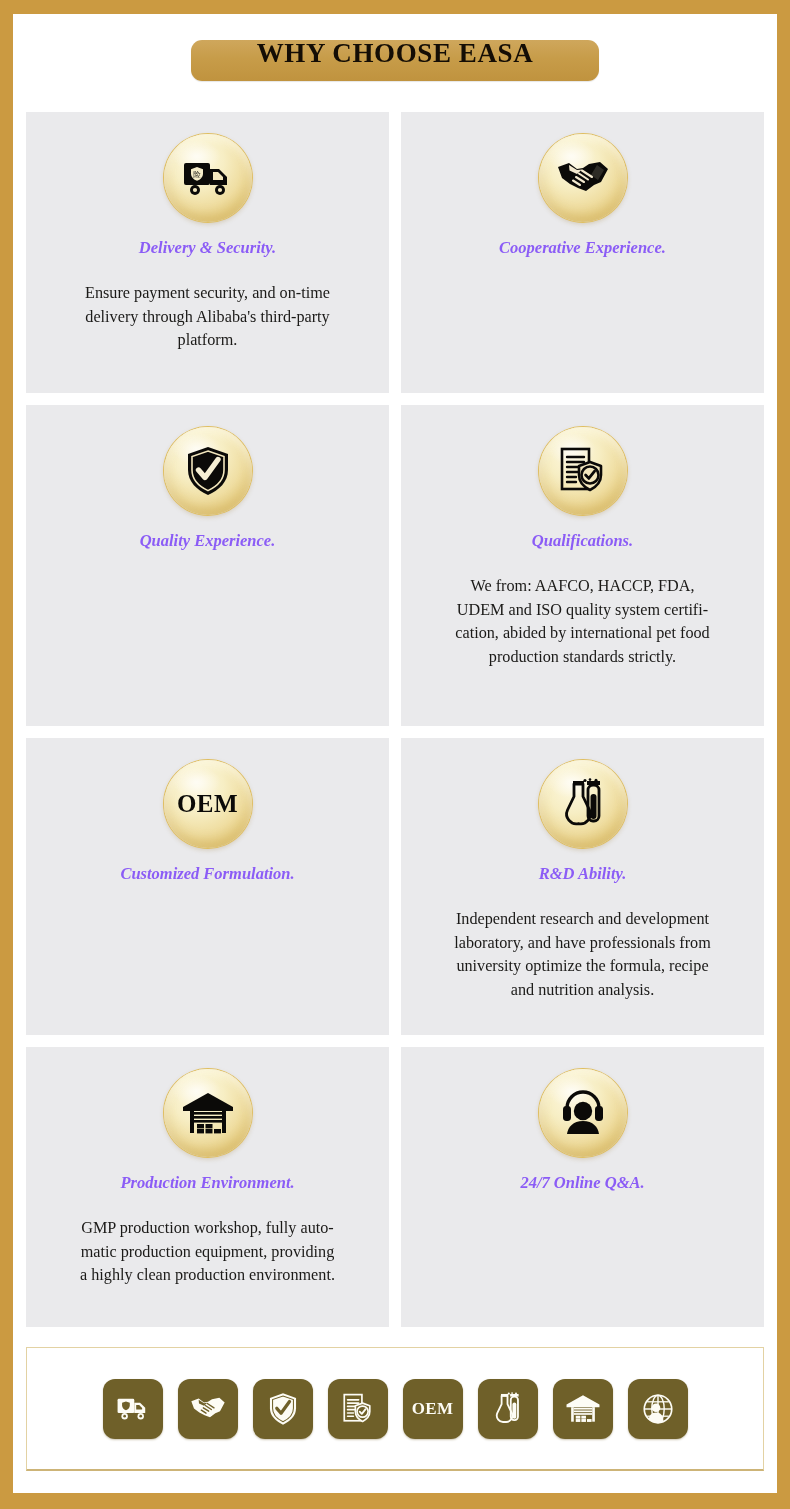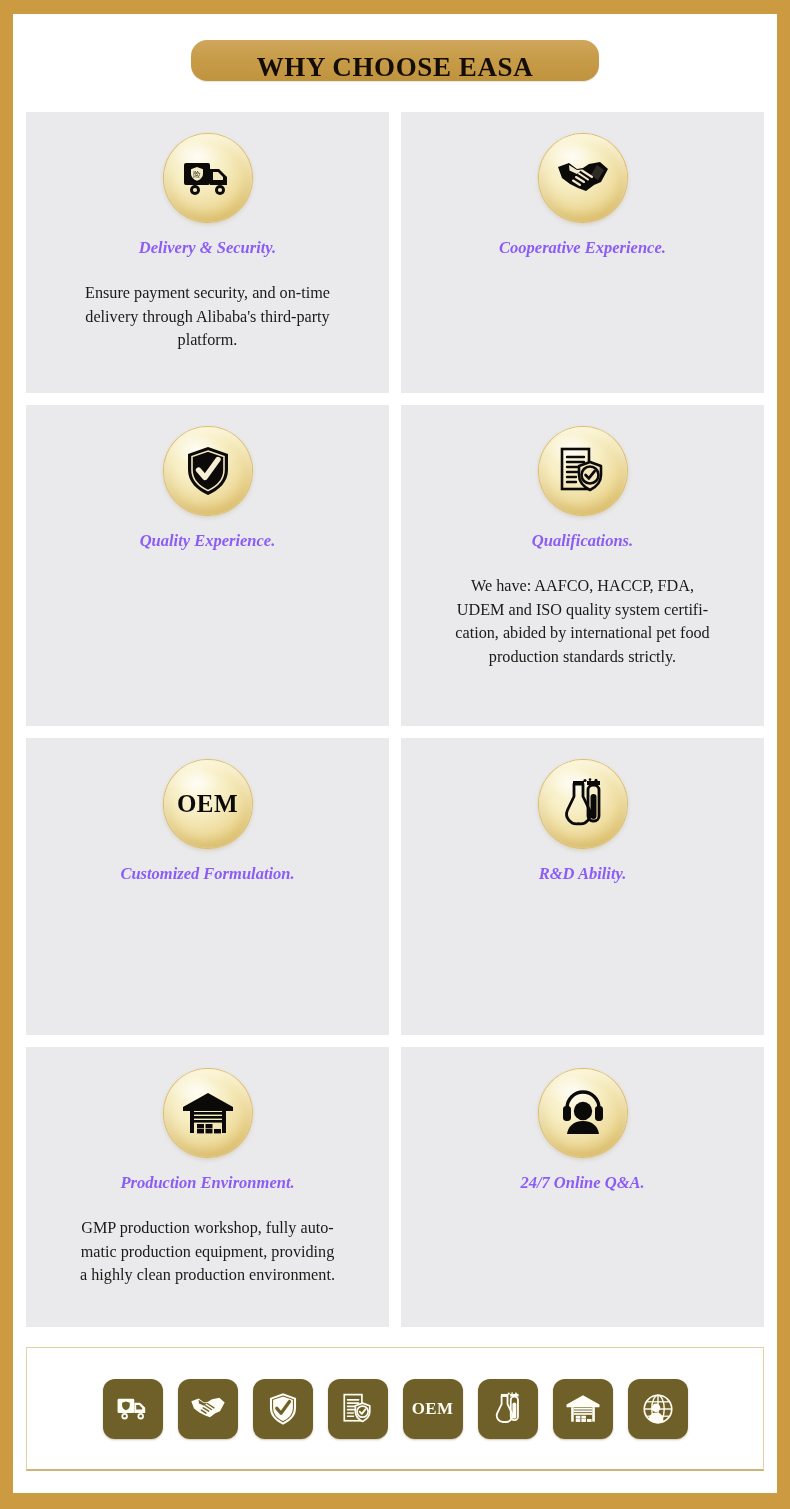--- a/index.html
+++ b/index.html
@@ -41,24 +41,24 @@
     display: flex;
     align-items: flex-start;
     justify-content: center;
     padding-top: 26px;
     background: #ffffff;
   }
 
   #title-badge {
     width: 408px;
     height: 41px;
-    border-radius: 16px;
+    border-radius: 11px;
     background: linear-gradient(180deg, #cfa75c 0%, #c79c49 45%, #c0933e 100%);
     display: flex;
-    align-items: flex-end;
+    align-items: flex-start;
     justify-content: center;
     box-shadow: 0 1px 1px rgba(0,0,0,0.10);
   }
 
   #title-badge .title-text {
     font-family: "Liberation Serif", "DejaVu Serif", serif;
     font-weight: 700;
     font-size: 27px;
     letter-spacing: 0.6px;
     color: #140d05;
@@ -275,21 +275,21 @@
               <line x1="10" y1="27" x2="21" y2="27"></line>
               <line x1="10" y1="32" x2="19" y2="32"></line>
               <line x1="10" y1="37" x2="19" y2="37"></line>
             </g>
             <path d="M33 17 L44 21 v9 c0 7 -5 12 -11 15 c-6 -3 -11 -8 -11 -15 v-9 Z" fill="#f3e7bd" stroke="#0b0a08" stroke-width="2.6" stroke-linejoin="round"></path>
             <circle cx="33" cy="30" r="8.5" fill="none" stroke="#0b0a08" stroke-width="2.6"></circle>
             <path d="M28.6 30 L31.8 33.4 L37.6 26.2" fill="none" stroke="#0b0a08" stroke-width="2.8" stroke-linecap="round" stroke-linejoin="round"></path>
           </svg>
         </div>
         <div class="card-title">Qualifications.</div>
-        <div class="card-body">We have: AAFCO, HACCP, FDA,
+        <div class="card-body">We from: AAFCO, HACCP, FDA,
 UDEM and ISO quality system certifi-
 cation, abided by international pet food
 production standards strictly.</div>
       </div>
 
       <div class="card r3">
         <div class="medallion">
           <span class="oem-text">OEM</span>
         </div>
         <div class="card-title">Customized Formulation.</div>
@@ -302,20 +302,24 @@
             <rect x="12" y="3" width="11" height="4" fill="#0b0a08"></rect>
             <rect x="27" y="7" width="11" height="36" rx="5" fill="none" stroke="#0b0a08" stroke-width="2.8"></rect>
             <rect x="29.5" y="16" width="6" height="25" rx="3" fill="#0b0a08"></rect>
             <rect x="26" y="3" width="13" height="4" fill="#0b0a08"></rect>
             <circle cx="24" cy="2.5" r="1.6" fill="#0b0a08"></circle>
             <circle cx="29" cy="1.6" r="1.3" fill="#0b0a08"></circle>
             <circle cx="35" cy="2.2" r="1.5" fill="#0b0a08"></circle>
           </svg>
         </div>
         <div class="card-title">R&amp;D Ability.</div>
+        <div class="card-body">Independent research and development
+laboratory, and have professionals from
+university optimize the formula, recipe
+and nutrition analysis.</div>
       </div>
 
       <div class="card r4">
         <div class="medallion">
           <svg width="54" height="44" viewBox="0 0 54 44" aria-hidden="true">
             <path d="M27 2 L52 16 v4 H2 v-4 Z" fill="#0b0a08"></path>
             <rect x="9" y="20" width="4" height="22" fill="#0b0a08"></rect>
             <rect x="41" y="20" width="4" height="22" fill="#0b0a08"></rect>
             <g fill="#0b0a08">
               <rect x="13" y="21" width="28" height="2.6"></rect>

